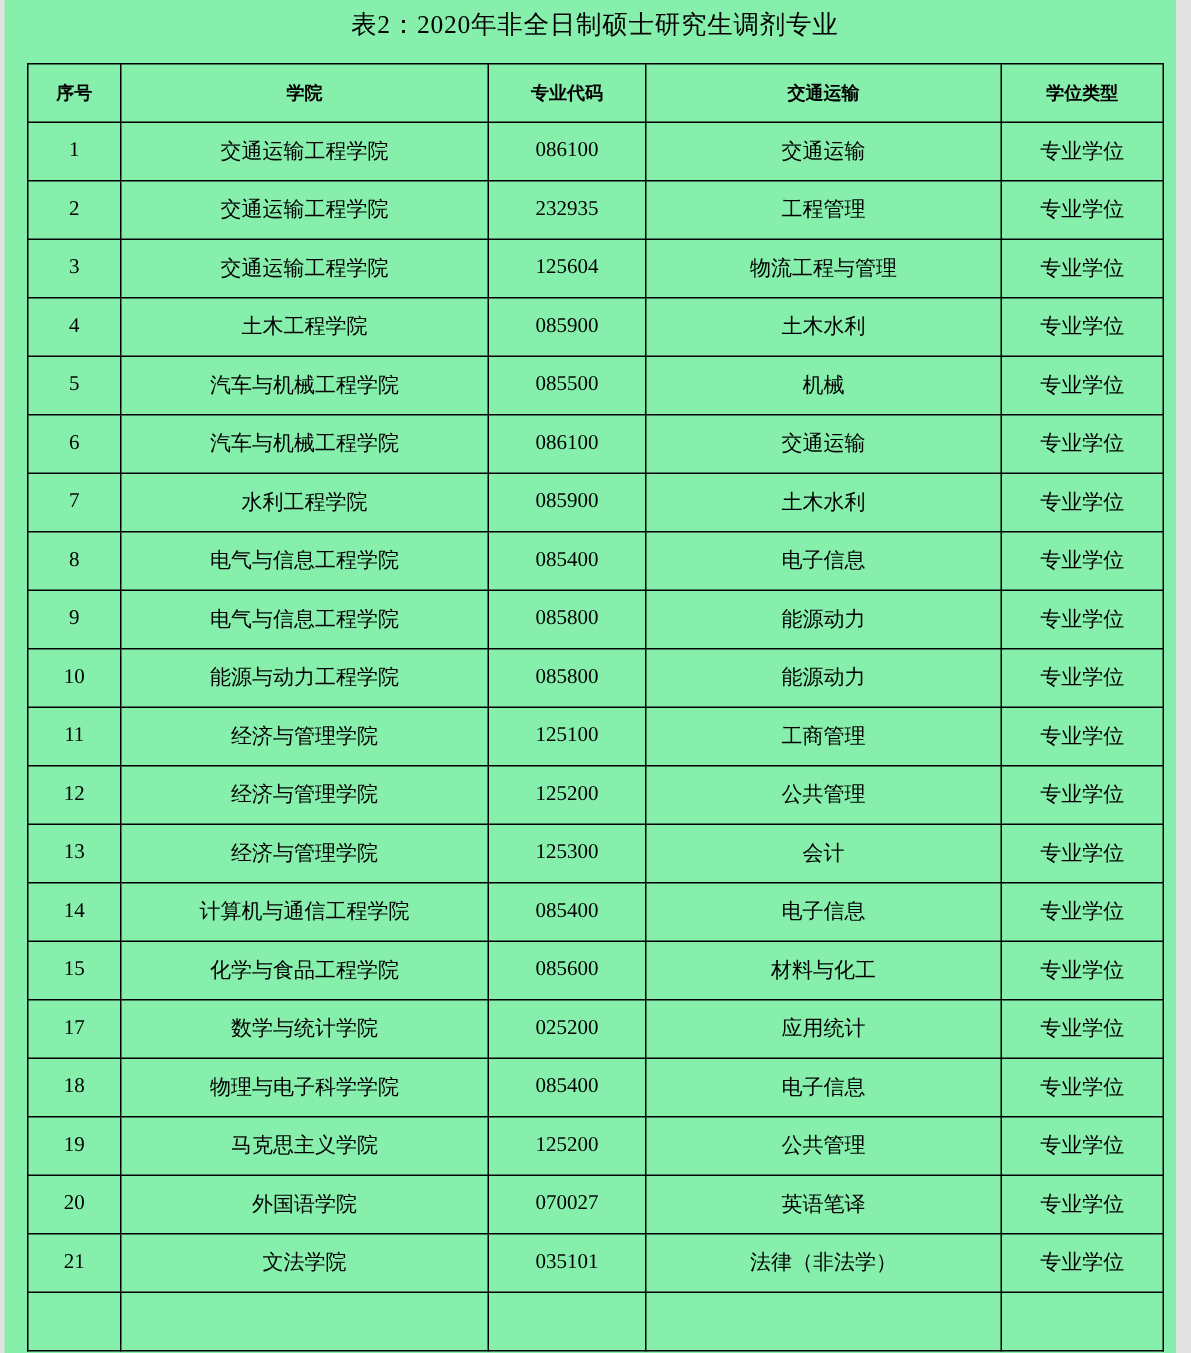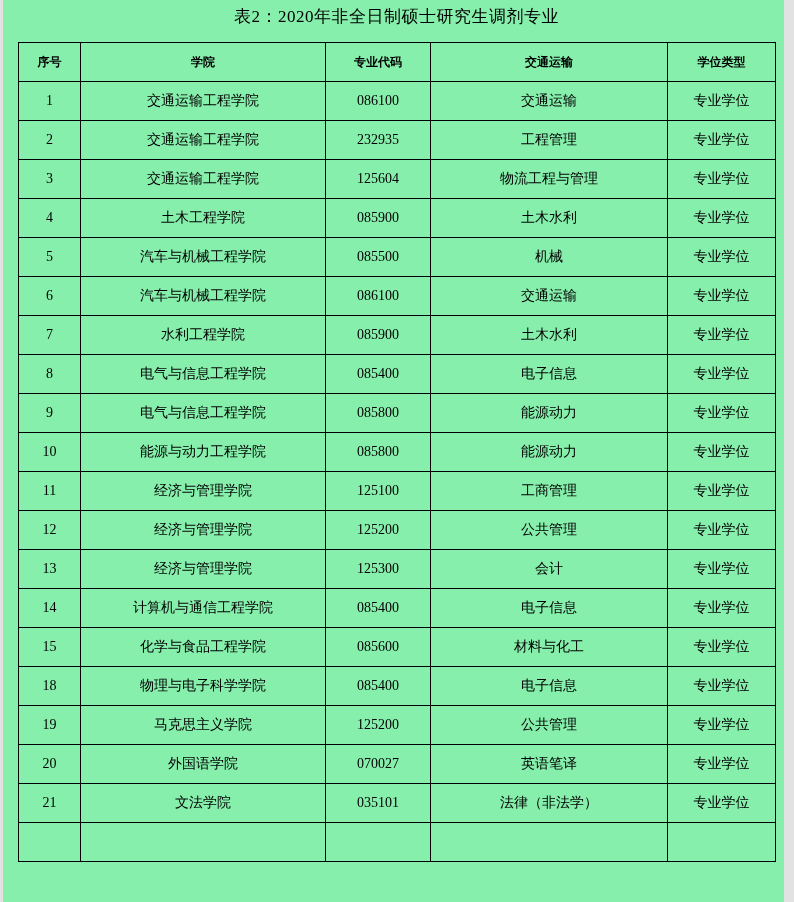--- a/index.html
+++ b/index.html
@@ -183,20 +183,27 @@
           <td>专业学位</td>
         </tr>
         <tr>
           <td>15</td>
           <td>化学与食品工程学院</td>
           <td>085600</td>
           <td>材料与化工</td>
           <td>专业学位</td>
         </tr>
         <tr>
+          <td>17</td>
+          <td>数学与统计学院</td>
+          <td>025200</td>
+          <td>应用统计</td>
+          <td>专业学位</td>
+        </tr>
+        <tr>
           <td>18</td>
           <td>物理与电子科学学院</td>
           <td>085400</td>
           <td>电子信息</td>
           <td>专业学位</td>
         </tr>
         <tr>
           <td>19</td>
           <td>马克思主义学院</td>
           <td>125200</td>

